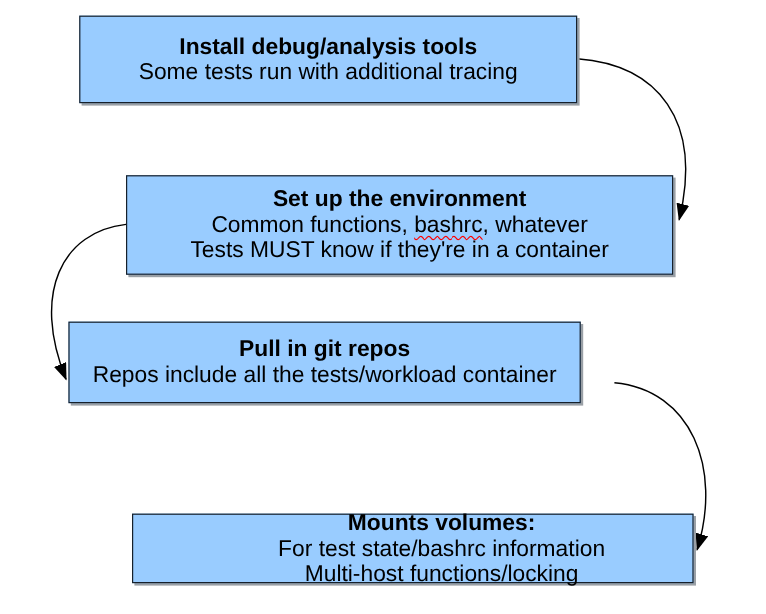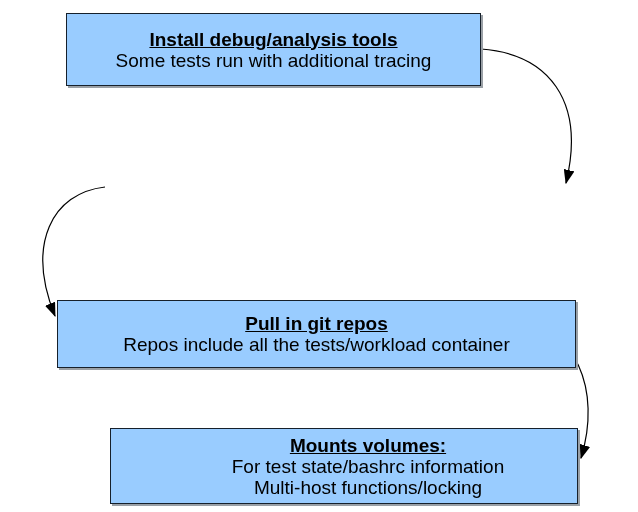--- a/index.html
+++ b/index.html
@@ -27,36 +27,35 @@
     align-items: center;
     justify-content: center;
     text-align: center;
     box-sizing: border-box;
   }
   .flow-box .box-title {
     font-weight: bold;
     font-size: 19px;
     line-height: 21px;
     white-space: nowrap;
-    text-decoration: underline;
   }
   .flow-box .box-line {
     font-size: 19px;
     line-height: 21px;
     white-space: nowrap;
   }
   .misspelled {
     text-decoration: underline wavy #ff0000;
     text-decoration-thickness: 1px;
     text-underline-offset: 3px;
   }
   .box-install { left: 66px;  top: 13px;  width: 415px; height: 73px; }
   .box-setup   { left: 105px; top: 146px; width: 456px; height: 83px; }
-  .box-pull    { left: 57px;  top: 300px; width: 519px; height: 68px; }
-  .box-mounts  { left: 110px; top: 428px; width: 468px; height: 76px; padding-left: 48px; }
+  .box-pull    { left: 57px;  top: 268px; width: 427px; height: 68px; }
+  .box-mounts  { left: 110px; top: 428px; width: 468px; height: 58px; padding-left: 48px; }
 </style>
 </head>
 <body>
 
 <div class="canvas">
 
   <svg class="arrows-svg" viewBox="0 0 638 512" xmlns="http://www.w3.org/2000/svg">
     <defs>
       <marker id="arrowhead" viewBox="0 0 12 9" refX="11" refY="4.5" markerWidth="12" markerHeight="9" orient="auto">
         <path d="M0,0 L12,4.5 L0,9 Z" fill="#000000"></path>
@@ -65,20 +64,25 @@
     <path d="M 481 49 C 548 54, 586 100, 566 183" fill="none" stroke="#000000" stroke-width="1.2" marker-end="url(#arrowhead)"></path>
     <path d="M 105 187 C 52 193, 26 244, 55 316" fill="none" stroke="#000000" stroke-width="1.2" marker-end="url(#arrowhead)"></path>
     <path d="M 512 319 C 576 325, 602 390, 581 458" fill="none" stroke="#000000" stroke-width="1.2" marker-end="url(#arrowhead)"></path>
   </svg>
 
   <div class="flow-box box-install">
     <div class="box-title">Install debug/analysis tools</div>
     <div class="box-line">Some tests run with additional tracing</div>
   </div>
 
+  <div class="flow-box box-setup">
+    <div class="box-title">Set up the environment</div>
+    <div class="box-line"><span>Common functions, </span><span class="misspelled">bashrc</span><span>, whatever</span></div>
+    <div class="box-line">Tests MUST know if they're in a container</div>
+  </div>
 
   <div class="flow-box box-pull">
     <div class="box-title">Pull in git repos</div>
     <div class="box-line">Repos include all the tests/workload container</div>
   </div>
 
   <div class="flow-box box-mounts">
     <div class="box-title">Mounts volumes:</div>
     <div class="box-line">For test state/bashrc information</div>
     <div class="box-line">Multi-host functions/locking</div>

